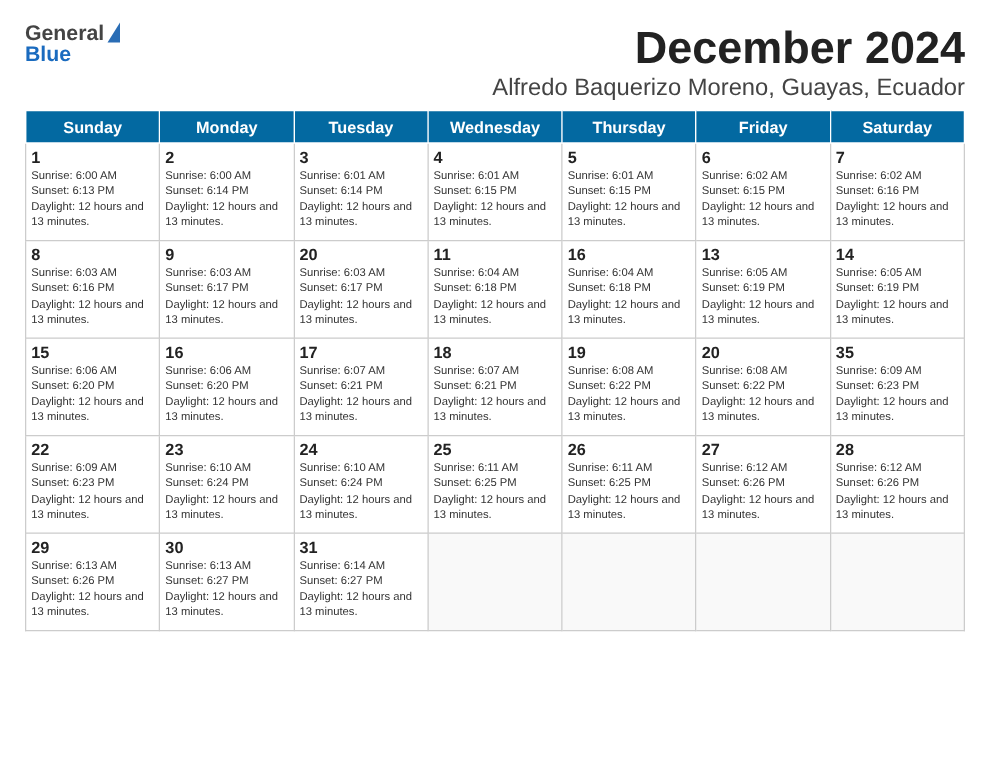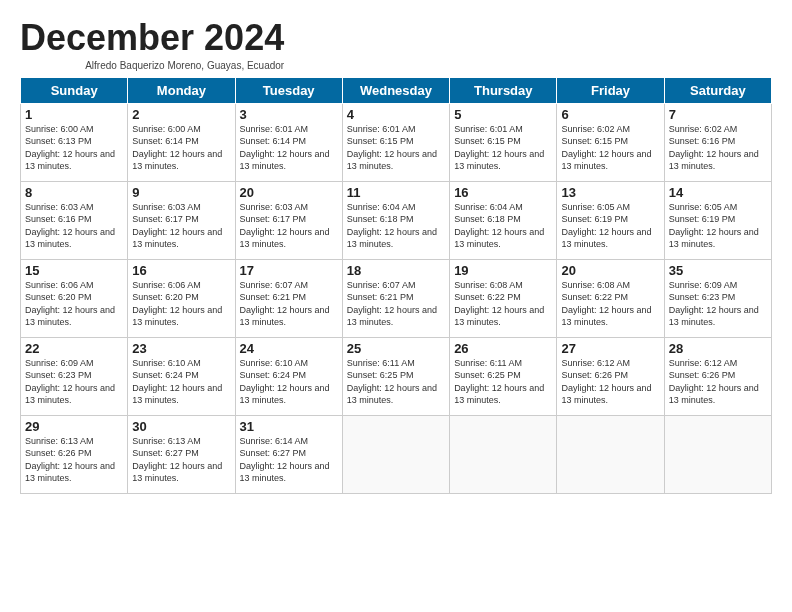--- a/index.html
+++ b/index.html
@@ -22,21 +22,21 @@
     .title-block {
       text-align: right;
     }
     .month-title {
       font-size: 36px;
       font-weight: bold;
       color: #222;
       line-height: 1.1;
     }
     .subtitle {
-      font-size: 10px;
+      font-size: 19px;
       color: #444;
       margin-top: 2px;
       text-align: right;
     }
     .calendar {
       width: 100%;
       border-collapse: collapse;
       margin-top: 6px;
       table-layout: fixed;
     }
@@ -102,20 +102,29 @@
       display: inline-block;
       margin-left: 3px;
       margin-top: -2px;
     }
   </style>
 </head>
 <body>
 
 <div class="container">
   <div class="header-row">
+    <div class="logo-wrapper">
+      <div class="logo-text-group">
+        <div class="logo-line1">
+          <span>General</span>
+          <span class="logo-triangle"></span>
+        </div>
+        <div class="logo-line2">Blue</div>
+      </div>
+    </div>
     <div class="title-block">
       <div class="month-title">December 2024</div>
       <div class="subtitle">Alfredo Baquerizo Moreno, Guayas, Ecuador</div>
     </div>
   </div>
 
   <table class="calendar">
     <thead>
       <tr>
         <th>Sunday</th>

